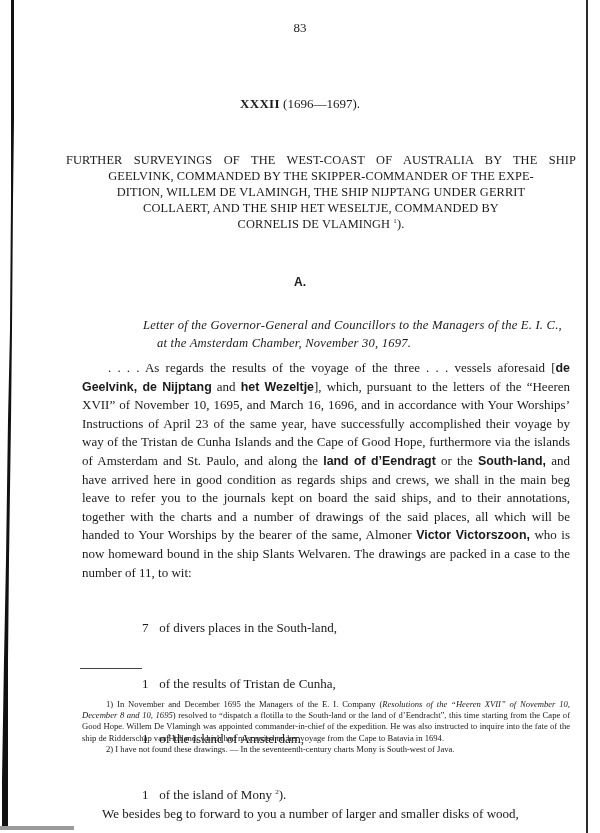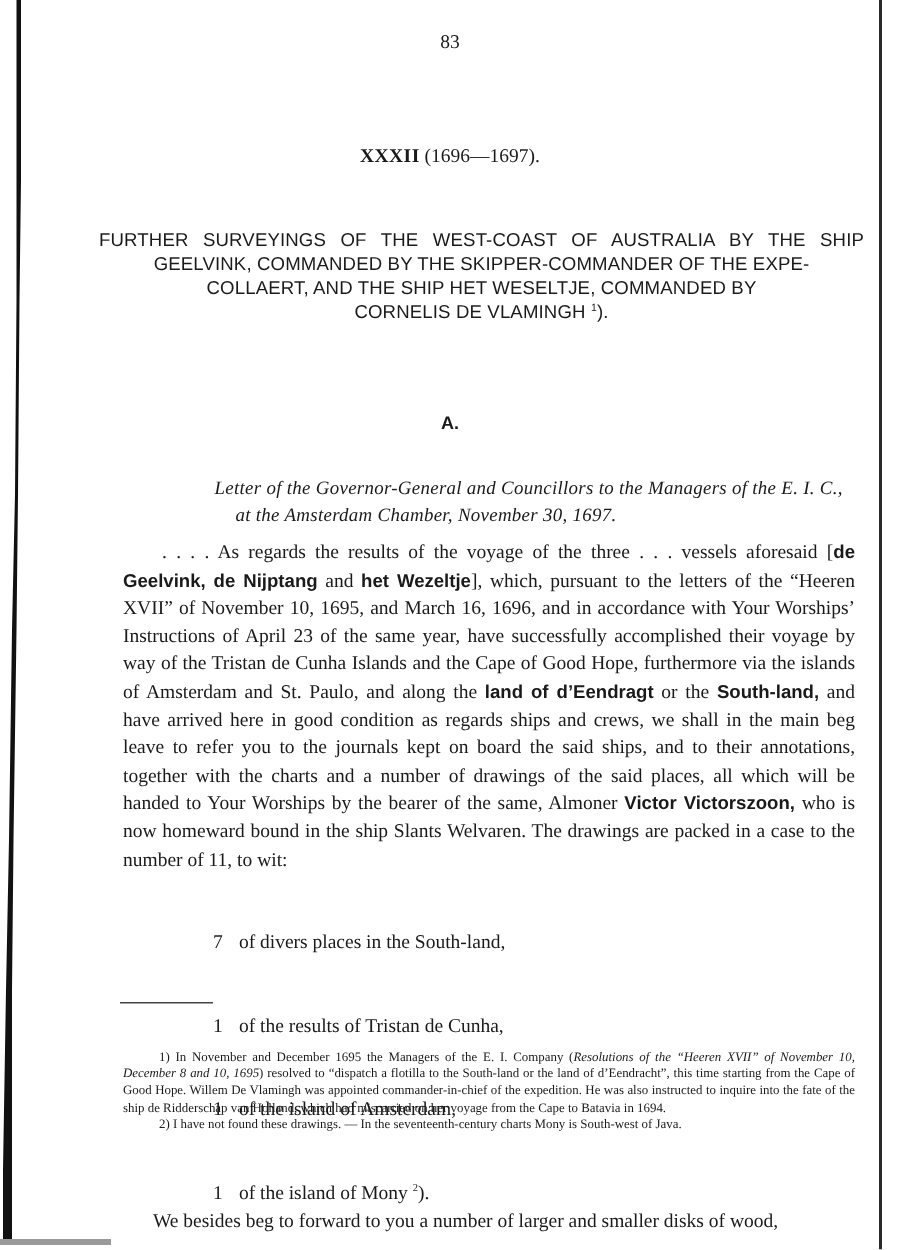--- a/index.html
+++ b/index.html
@@ -21,21 +21,21 @@
       font-family: "Liberation Serif", serif; font-size: 13px;
     }
     .doc-number {
       position: absolute; left: 0; width: 600px; top: 96px; text-align: center;
       font-family: "Liberation Serif", serif; font-size: 13px;
     }
     .doc-number b { font-weight: bold; letter-spacing: 0.3px; }
 
     .title-block {
       position: absolute; left: 66px; width: 510px; top: 152px;
-      text-align: center; font-family: Liberation Sans, sans-serif;
+      text-align: center; font-family: Liberation Serif, serif;
       font-size: 12.4px; line-height: 16px; letter-spacing: 0.1px; text-transform: uppercase;
     }
     .title-block .line { display: block; white-space: nowrap; }
     .title-block .line.justify { text-align: justify; text-align-last: justify; }
     sup.fn { font-size: 7px; vertical-align: 5px; line-height: 0; text-transform: none; }
 
     .section-letter {
       position: absolute; left: 0; width: 600px; top: 275px; text-align: center;
       font-family: "Liberation Sans", sans-serif; font-weight: bold; font-size: 12px;
     }
@@ -90,20 +90,21 @@
   <div class="page-number">83</div>
 
   <div class="doc-number">
     <b>XXXII</b>
     <span>(1696—1697).</span>
   </div>
 
   <div class="title-block">
     <span class="line justify">FURTHER SURVEYINGS OF THE WEST-COAST OF AUSTRALIA BY THE SHIP</span>
     <span class="line">GEELVINK, COMMANDED BY THE SKIPPER-COMMANDER OF THE EXPE-</span>
+    <span class="line">DITION, WILLEM DE VLAMINGH, THE SHIP NIJPTANG UNDER GERRIT</span>
     <span class="line">COLLAERT, AND THE SHIP HET WESELTJE, COMMANDED BY</span>
     <span class="line"><span>CORNELIS DE VLAMINGH</span> <sup class="fn">1</sup><span>).</span></span>
   </div>
 
   <div class="section-letter">A.</div>
 
   <div class="letter-heading">
     <span>Letter of the Governor-General and Councillors to the Managers of the E. I. C.,</span>
     <span class="l2">at the Amsterdam Chamber, November 30, 1697.</span>
   </div>

